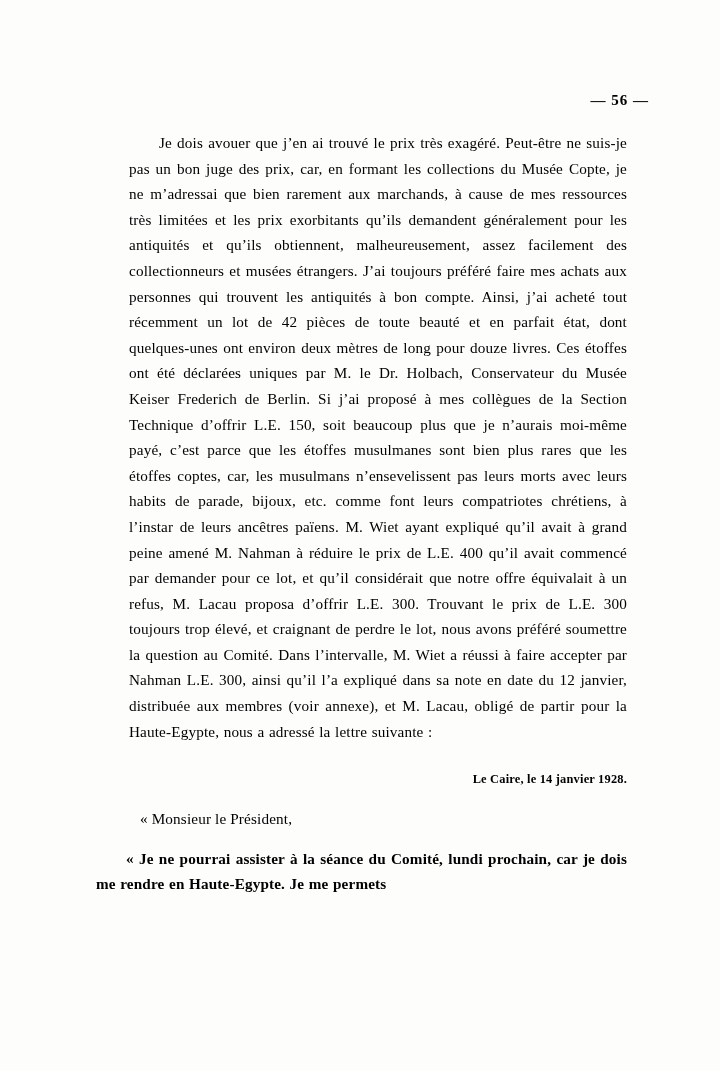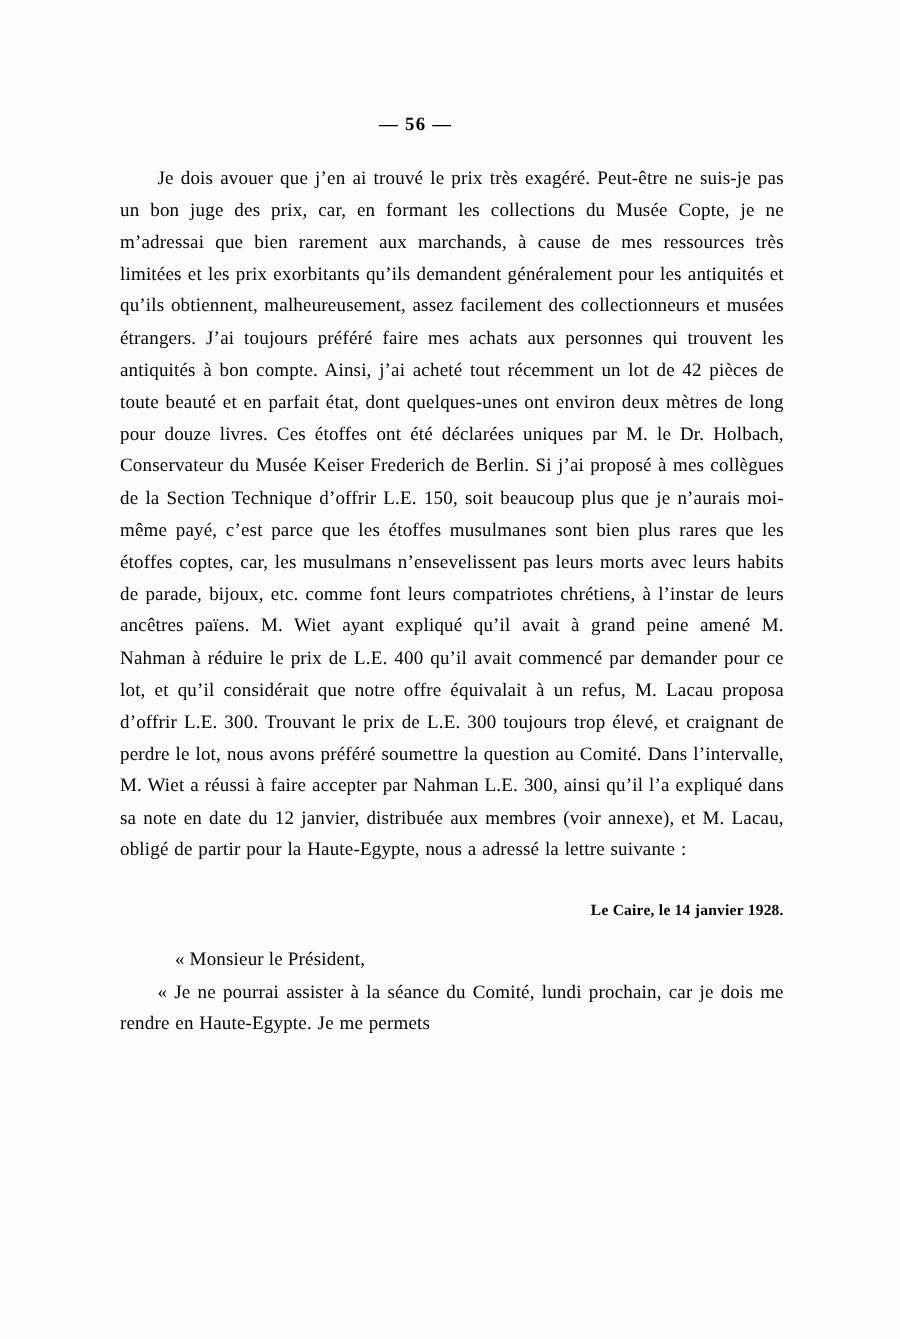--- a/index.html
+++ b/index.html
@@ -16,23 +16,23 @@
   }
   .page {
     position: relative;
     width: 720px;
     height: 1071px;
     background: #fdfdfb;
   }
   .page-number {
     position: absolute;
     top: 92px;
-    left: 8px;
+    left: 0;
     width: 649px;
-    text-align: center;
+    text-align: right;
     font-size: 15px;
     font-weight: bold;
     letter-spacing: 1px;
     font-family: "Liberation Serif", serif;
   }
   .body-text {
     position: absolute;
     top: 130px;
     left: 96px;
     width: 531px;
@@ -41,20 +41,21 @@
     margin: 0;
     font-size: 15.2px;
     line-height: 25.6px;
     text-align: justify;
     text-justify: inter-word;
     letter-spacing: 0.15px;
     word-spacing: 0.6px;
   }
   p.indent {
     text-indent: 30px;
+    margin-left: 33px;
   }
   .quote-block {
     margin-top: 22px;
   }
   .quote-line {
     font-size: 15.2px;
     line-height: 25.6px;
     letter-spacing: 0.15px;
     padding-left: 44px;
   }
@@ -68,21 +69,23 @@
     top: 6px;
     font-size: 12.4px;
     font-weight: bold;
     letter-spacing: 0.2px;
     font-family: "Liberation Serif", serif;
   }
   .salutation {
     margin-top: 14px;
   }
   .final-para {
+    margin-top: 14px;
     text-indent: 30px;
+    font-weight: bold;
   }
 </style>
 </head>
 <body>
 
 <div class="page">
 
   <div class="page-number">— 56 —</div>
 
   <div class="body-text">

